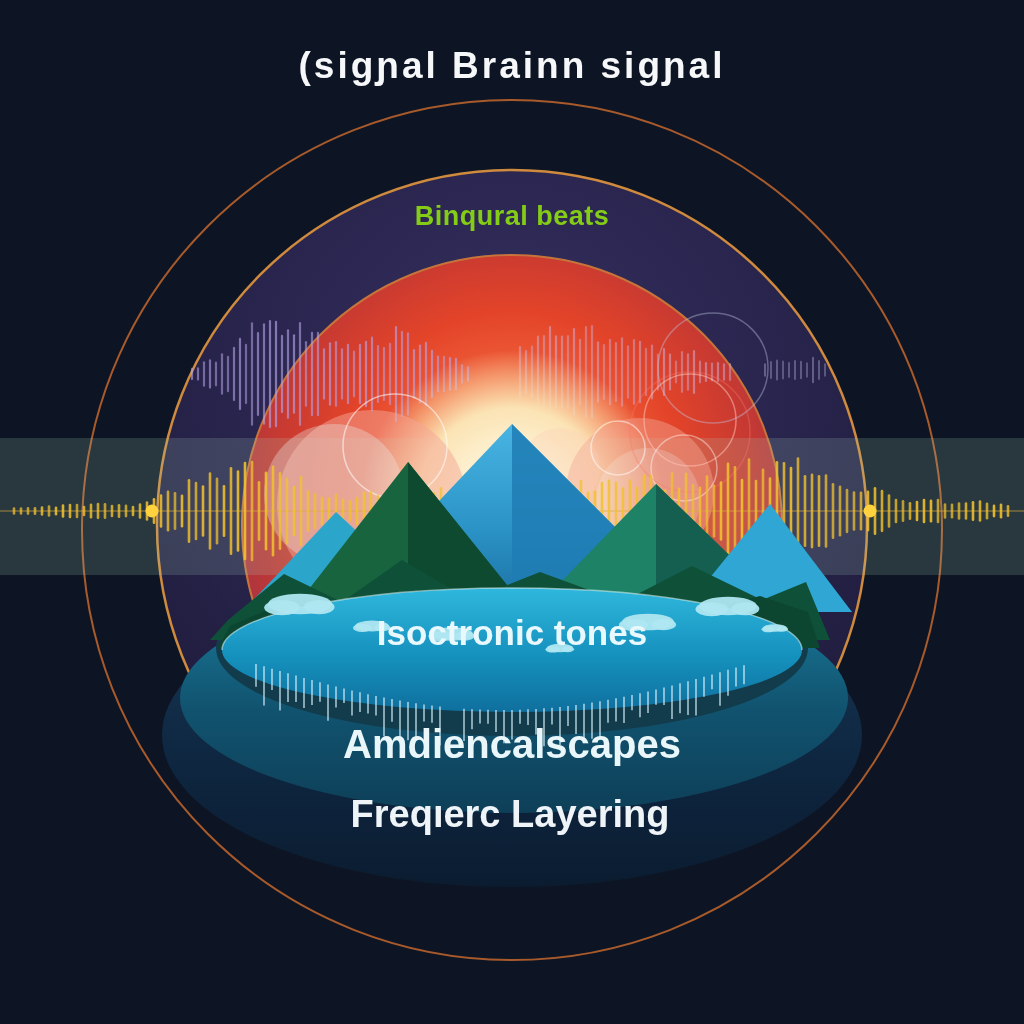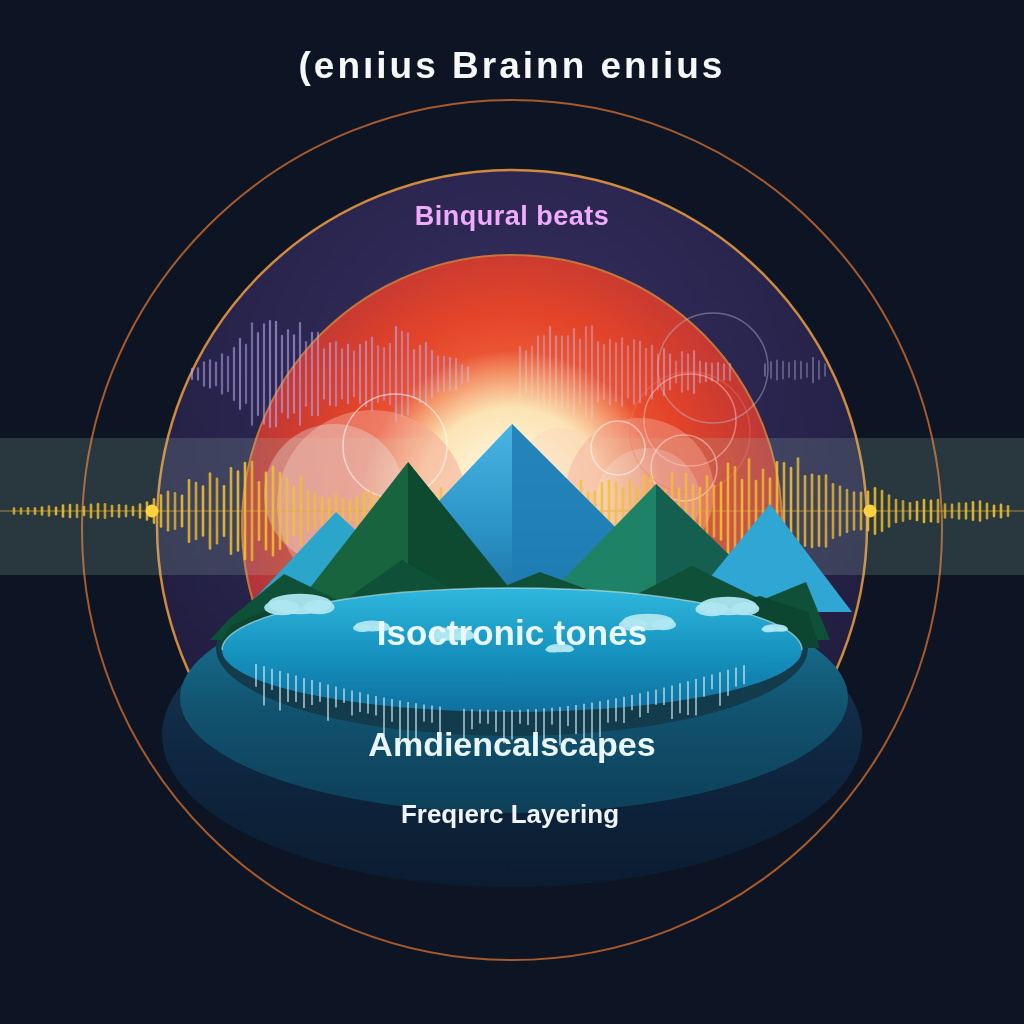--- a/index.html
+++ b/index.html
@@ -1,25 +1,25 @@
 <!DOCTYPE html>
 <html><head>
 <meta charset="utf-8">
 <style>
   html,body{margin:0;padding:0;background:#0d1524;}
   #stage{position:relative;width:1024px;height:1024px;overflow:hidden;
          background:#0d1524;font-family:"Liberation Sans",sans-serif;}
   #art{position:absolute;left:0;top:0;}
   .label{position:absolute;transform:translate(-50%,-50%);white-space:nowrap;
-         color:#f0abfc;text-align:center;}
+         color:#84cc16;text-align:center;}
   .title{top:66px;left:512px;font-size:37px;font-weight:700;letter-spacing:3px;color:#f6f7f9;}
   .lbl-binaural{top:216px;left:512px;font-size:27px;font-weight:700;letter-spacing:.5px;}
   .lbl-iso{top:633px;left:512px;font-size:35px;font-weight:700;color:#e9f8fc;}
-  .lbl-amdien{top:744px;left:512px;font-size:34px;font-weight:700;color:#e9f6fa;}
-  .lbl-freq{top:814px;left:510px;font-size:26px;font-weight:700;color:#eef4f8;}
+  .lbl-amdien{top:744px;left:512px;font-size:40px;font-weight:700;color:#e9f6fa;}
+  .lbl-freq{top:814px;left:510px;font-size:38px;font-weight:700;color:#eef4f8;}
 </style>
 </head>
 <body>
 
 <div id="stage">
 
   <svg id="art" width="1024" height="1024" viewBox="0 0 1024 1024">
     <defs>
       <radialGradient id="gPurple" cx="50%" cy="32%" r="75%">
         <stop offset="0%" stop-color="#36315f"></stop>
@@ -434,18 +434,18 @@
         <line x1="696" y1="678.994648649128" x2="696" y2="715.5514842573428" stroke="rgba(215,242,250,0.75)" stroke-width="1.6"></line>
         <line x1="704" y1="676.7545926673208" x2="704" y2="696.7773054801235" stroke="rgba(215,242,250,0.75)" stroke-width="1.6"></line>
         <line x1="712" y1="674.4812614095443" x2="712" y2="689.2056672241614" stroke="rgba(215,242,250,0.75)" stroke-width="1.6"></line>
         <line x1="720" y1="672.1805857374846" x2="720" y2="705.7262672687565" stroke="rgba(215,242,250,0.75)" stroke-width="1.6"></line>
         <line x1="728" y1="669.8585678512826" x2="728" y2="695.8431178357458" stroke="rgba(215,242,250,0.75)" stroke-width="1.6"></line>
         <line x1="736" y1="667.5212656304789" x2="736" y2="686.4516493440019" stroke="rgba(215,242,250,0.75)" stroke-width="1.6"></line>
         <line x1="744" y1="665.1747768296977" x2="744" y2="684.3740823740577" stroke="rgba(215,242,250,0.75)" stroke-width="1.6"></line>
       </g>
   </svg>
 
-  <div class="label title">(enıius Brainn enıius</div>
+  <div class="label title">(sigɲal Brainn sigɲal</div>
   <div class="label lbl-binaural">Binqural beats</div>
   <div class="label lbl-iso">Isoctronic tones</div>
   <div class="label lbl-amdien">Amdiencalscapes</div>
   <div class="label lbl-freq">Freqıerc Layering</div>
 </div>
 
 </body></html>

